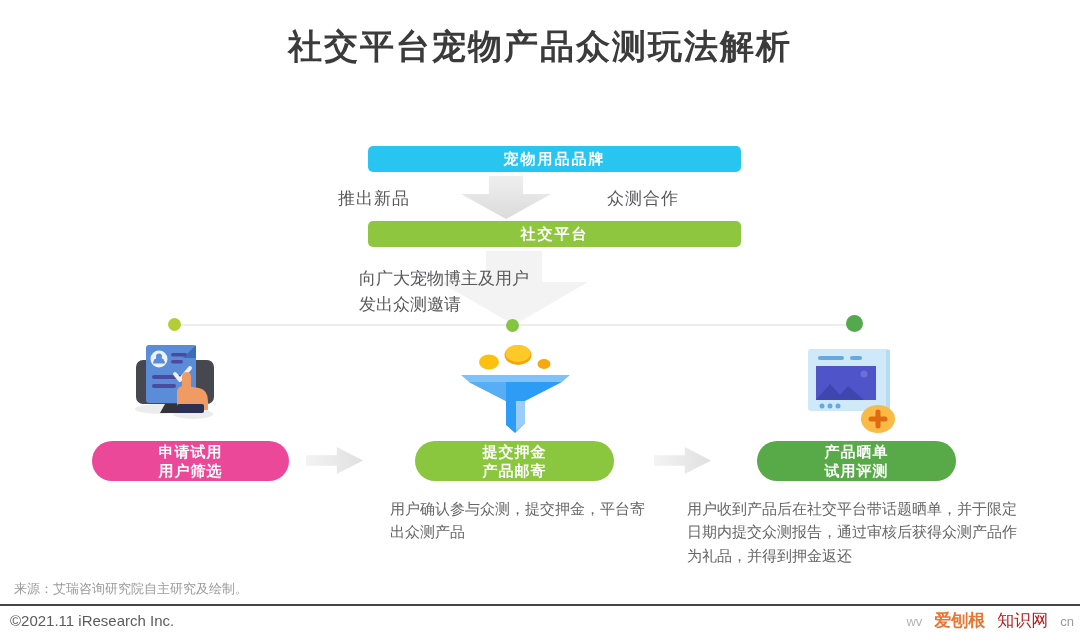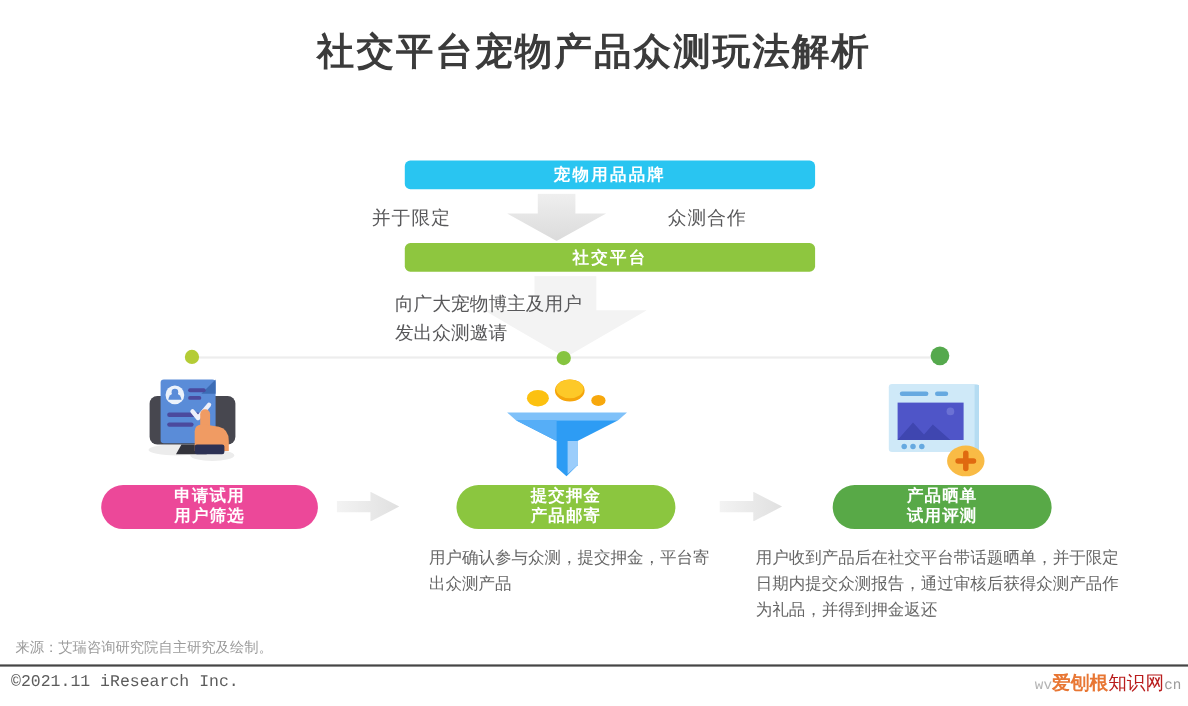--- a/index.html
+++ b/index.html
@@ -1,17 +1,17 @@
 <!DOCTYPE html>
 <html><head>
 <meta charset="utf-8">
 <style>
   html,body{margin:0;padding:0;background:#fff;}
   .canvas{position:relative;width:1080px;height:642px;background:#ffffff;overflow:hidden;
-          font-family:Liberation Mono, monospace;}
+          font-family:Liberation Sans, sans-serif;}
 
   .title{position:absolute;top:24px;left:0;width:100%;text-align:center;
          font-size:34px;font-weight:bold;color:#3b3b3b;letter-spacing:2px;}
 
   .hbox{position:absolute;left:320px;width:373px;height:26px;border-radius:5px;color:#fff;
         font-weight:bold;font-size:15px;display:flex;align-items:center;justify-content:center;
         letter-spacing:2px;margin-left:48px;}
   .brand{top:146px;background:#29c5f1;}
   .platform{top:221px;background:#8ec63f;}
 
@@ -52,35 +52,35 @@
 
   .desc{position:absolute;top:497px;font-size:15px;line-height:1.55;color:#666;white-space:pre-line;}
   .desc1{left:42px;}
   .desc2{left:390px;}
   .desc3{left:687px;}
 
   .source{position:absolute;left:14px;top:580px;font-size:13px;color:#9b9b9b;}
 
   .footer-rule{position:absolute;left:0;top:604px;width:1080px;height:2px;background:#454545;}
   .copyright{position:absolute;left:10px;top:612px;font-size:15px;color:#5c5c5c;}
-  .watermark{position:absolute;right:6px;top:609px;display:flex;align-items:baseline;}
+  .watermark{position:absolute;right:6px;top:609px;display:flex;align-items:baseline;gap:12px;}
   .wm-prefix{font-size:13px;color:#b3b3b3;}
   .wm-orange{font-size:17px;color:#e87633;font-weight:bold;}
   .wm-dark{font-size:17px;color:#b91c1c;}
   .wm-suffix{font-size:13px;color:#9b9b9b;}
 </style>
 </head>
 <body>
 
 <div class="canvas">
 
   <div class="title">社交平台宠物产品众测玩法解析</div>
 
   <div class="hbox brand">宠物用品品牌</div>
-  <div class="side-label label-left">并于限定</div>
+  <div class="side-label label-left">推出新品</div>
   <div class="down-arrow arrow-mid"></div>
   <div class="side-label label-right">众测合作</div>
   <div class="hbox platform">社交平台</div>
 
   <div class="down-arrow arrow-big"></div>
   <div class="invite">向广大宠物博主及用户
 发出众测邀请</div>
 
   <div class="timeline"></div>
   <div class="dot dot1"></div>

